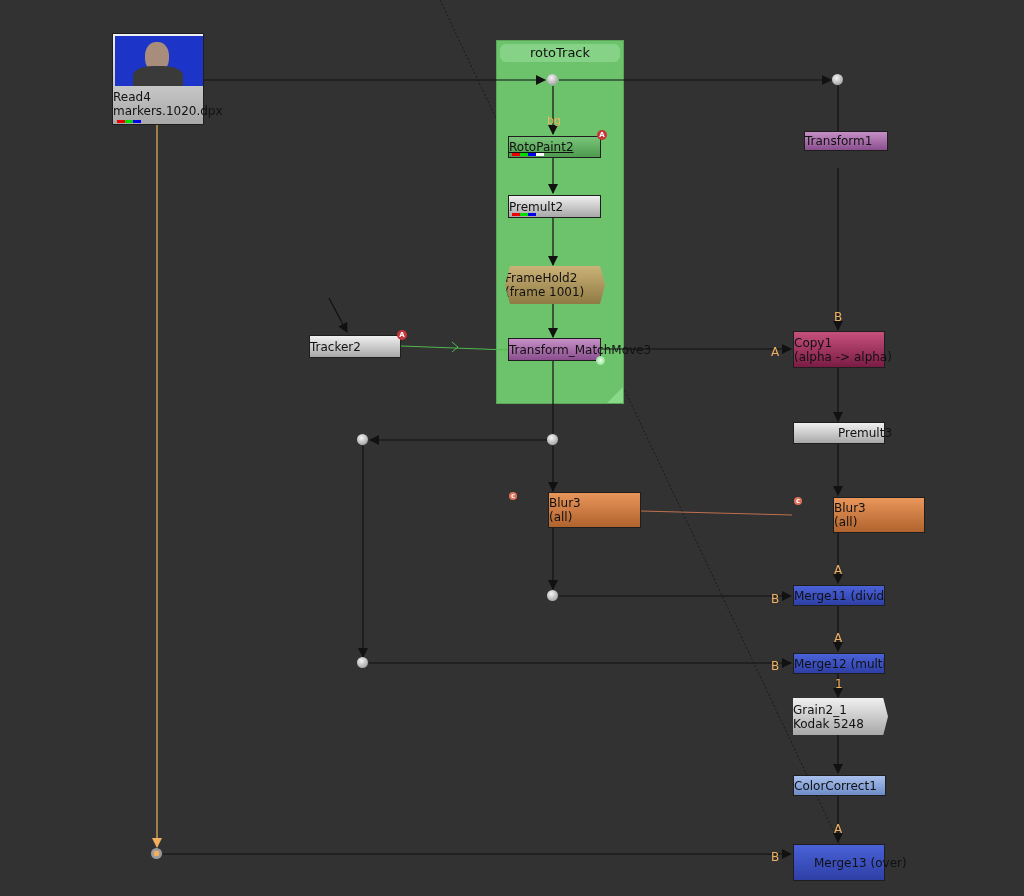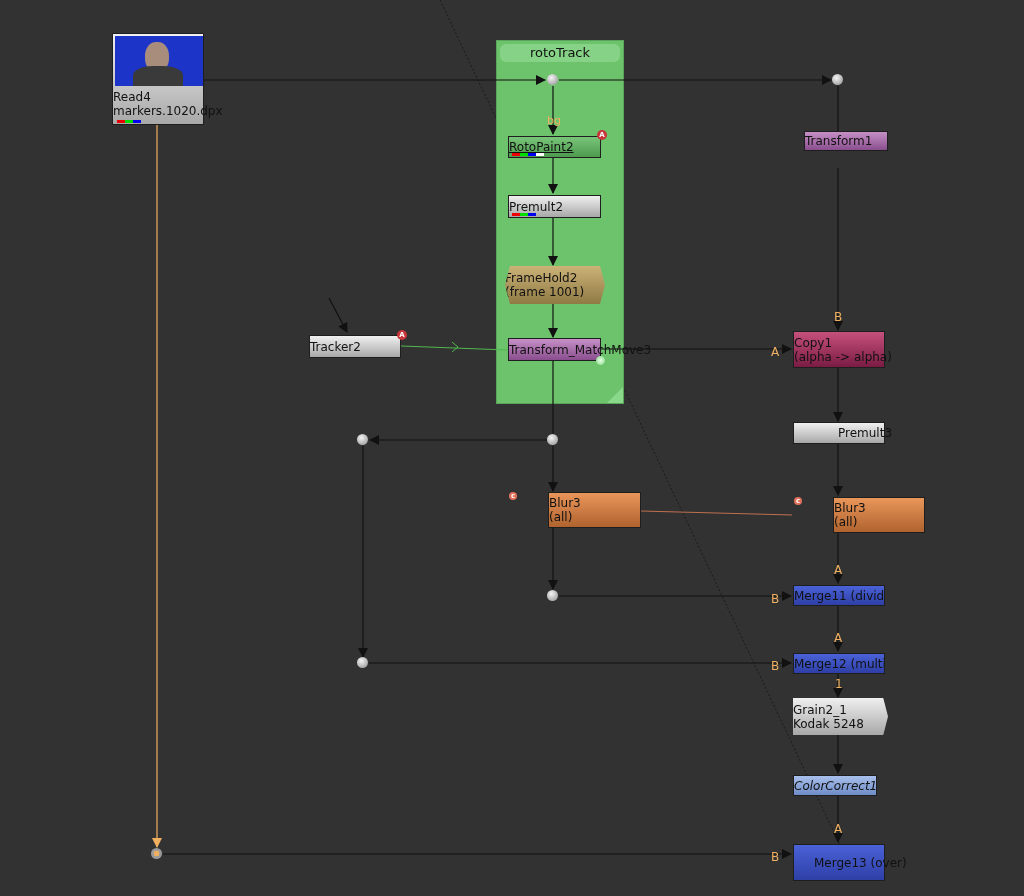--- a/index.html
+++ b/index.html
@@ -188,21 +188,21 @@
 </div>
 <div class="label" style="left:834px;top:631px">A</div>
 <div class="label" style="left:771px;top:659px">B</div>
 
 <div class="label" style="left:835px;top:677px">1</div>
 <div class="node gray arrowtip" style="left:793px;top:698px;width:95px;height:37px;">
   <span>Grain2_1</span>
   <span>Kodak 5248</span>
 </div>
 
-<div class="node lblue" style="left:793px;top:775px;width:84px;height:21px;font-style:italic;">
+<div class="node lblue" style="left:793px;top:775px;width:93px;height:21px;">
   <span>ColorCorrect1</span>
 </div>
 
 <div class="node blue" style="left:793px;top:844px;width:92px;height:37px;padding-left:20px;">
   <span>Merge13 (over)</span>
 </div>
 <div class="label" style="left:834px;top:822px">A</div>
 <div class="label" style="left:771px;top:850px">B</div>
 
 </body></html>

